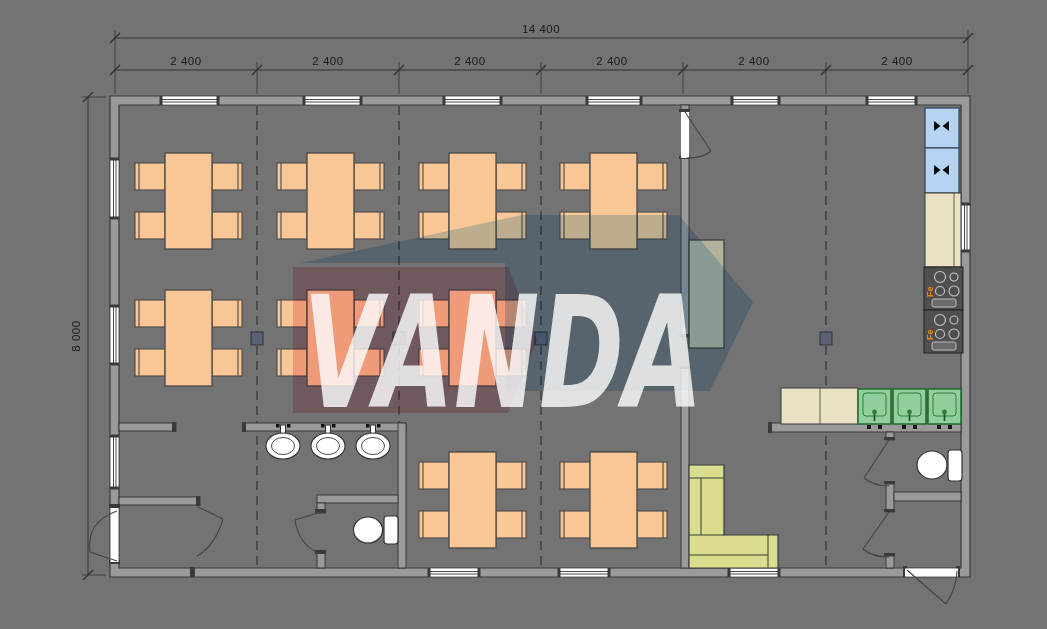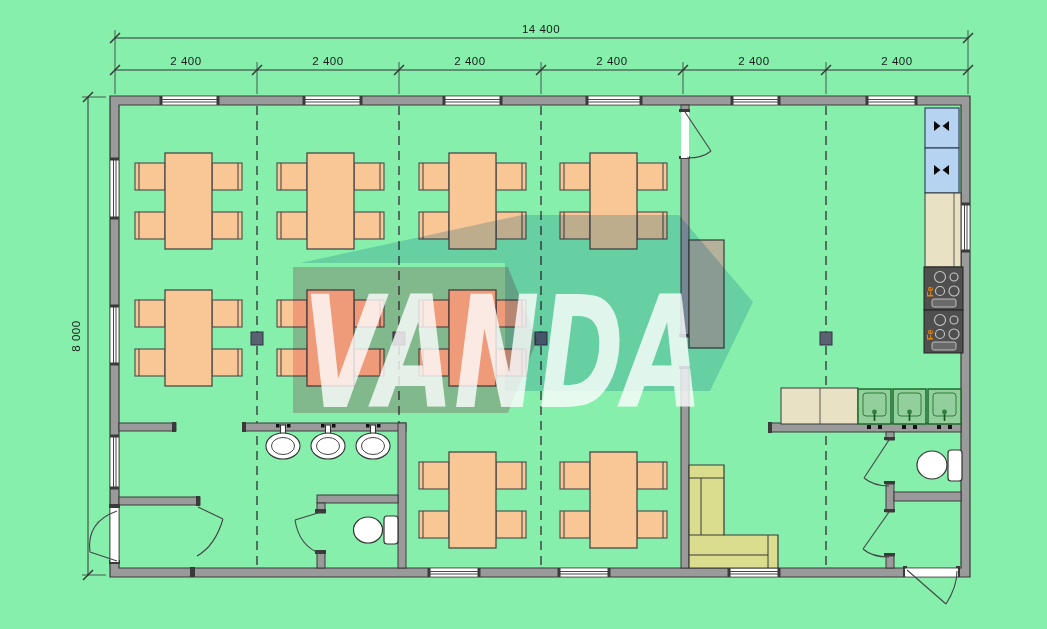--- a/index.html
+++ b/index.html
@@ -1,16 +1,16 @@
 <!DOCTYPE html>
 <html><head>
 <meta charset="utf-8">
 <style>
   html,body{margin:0;padding:0;background:#fff;}
-  .stage{position:relative;width:1047px;height:629px;background:#86efac;overflow:hidden;
+  .stage{position:relative;width:1047px;height:629px;background:#737373;overflow:hidden;
          font-family:"Liberation Sans",sans-serif;}
   svg{position:absolute;left:0;top:0;}
   .dimtxt{font-family:"Liberation Sans",sans-serif;font-size:11.5px;fill:#1a1a1a;letter-spacing:.5px;}
   .wm-text{font-family:"DejaVu Sans",sans-serif;font-weight:bold;font-style:italic;
            fill:#ffffff;opacity:.8;}
   .stove-lbl{font-family:"Liberation Sans",sans-serif;font-size:9px;font-weight:bold;fill:#e08616;}
 </style>
 </head>
 <body>
 

